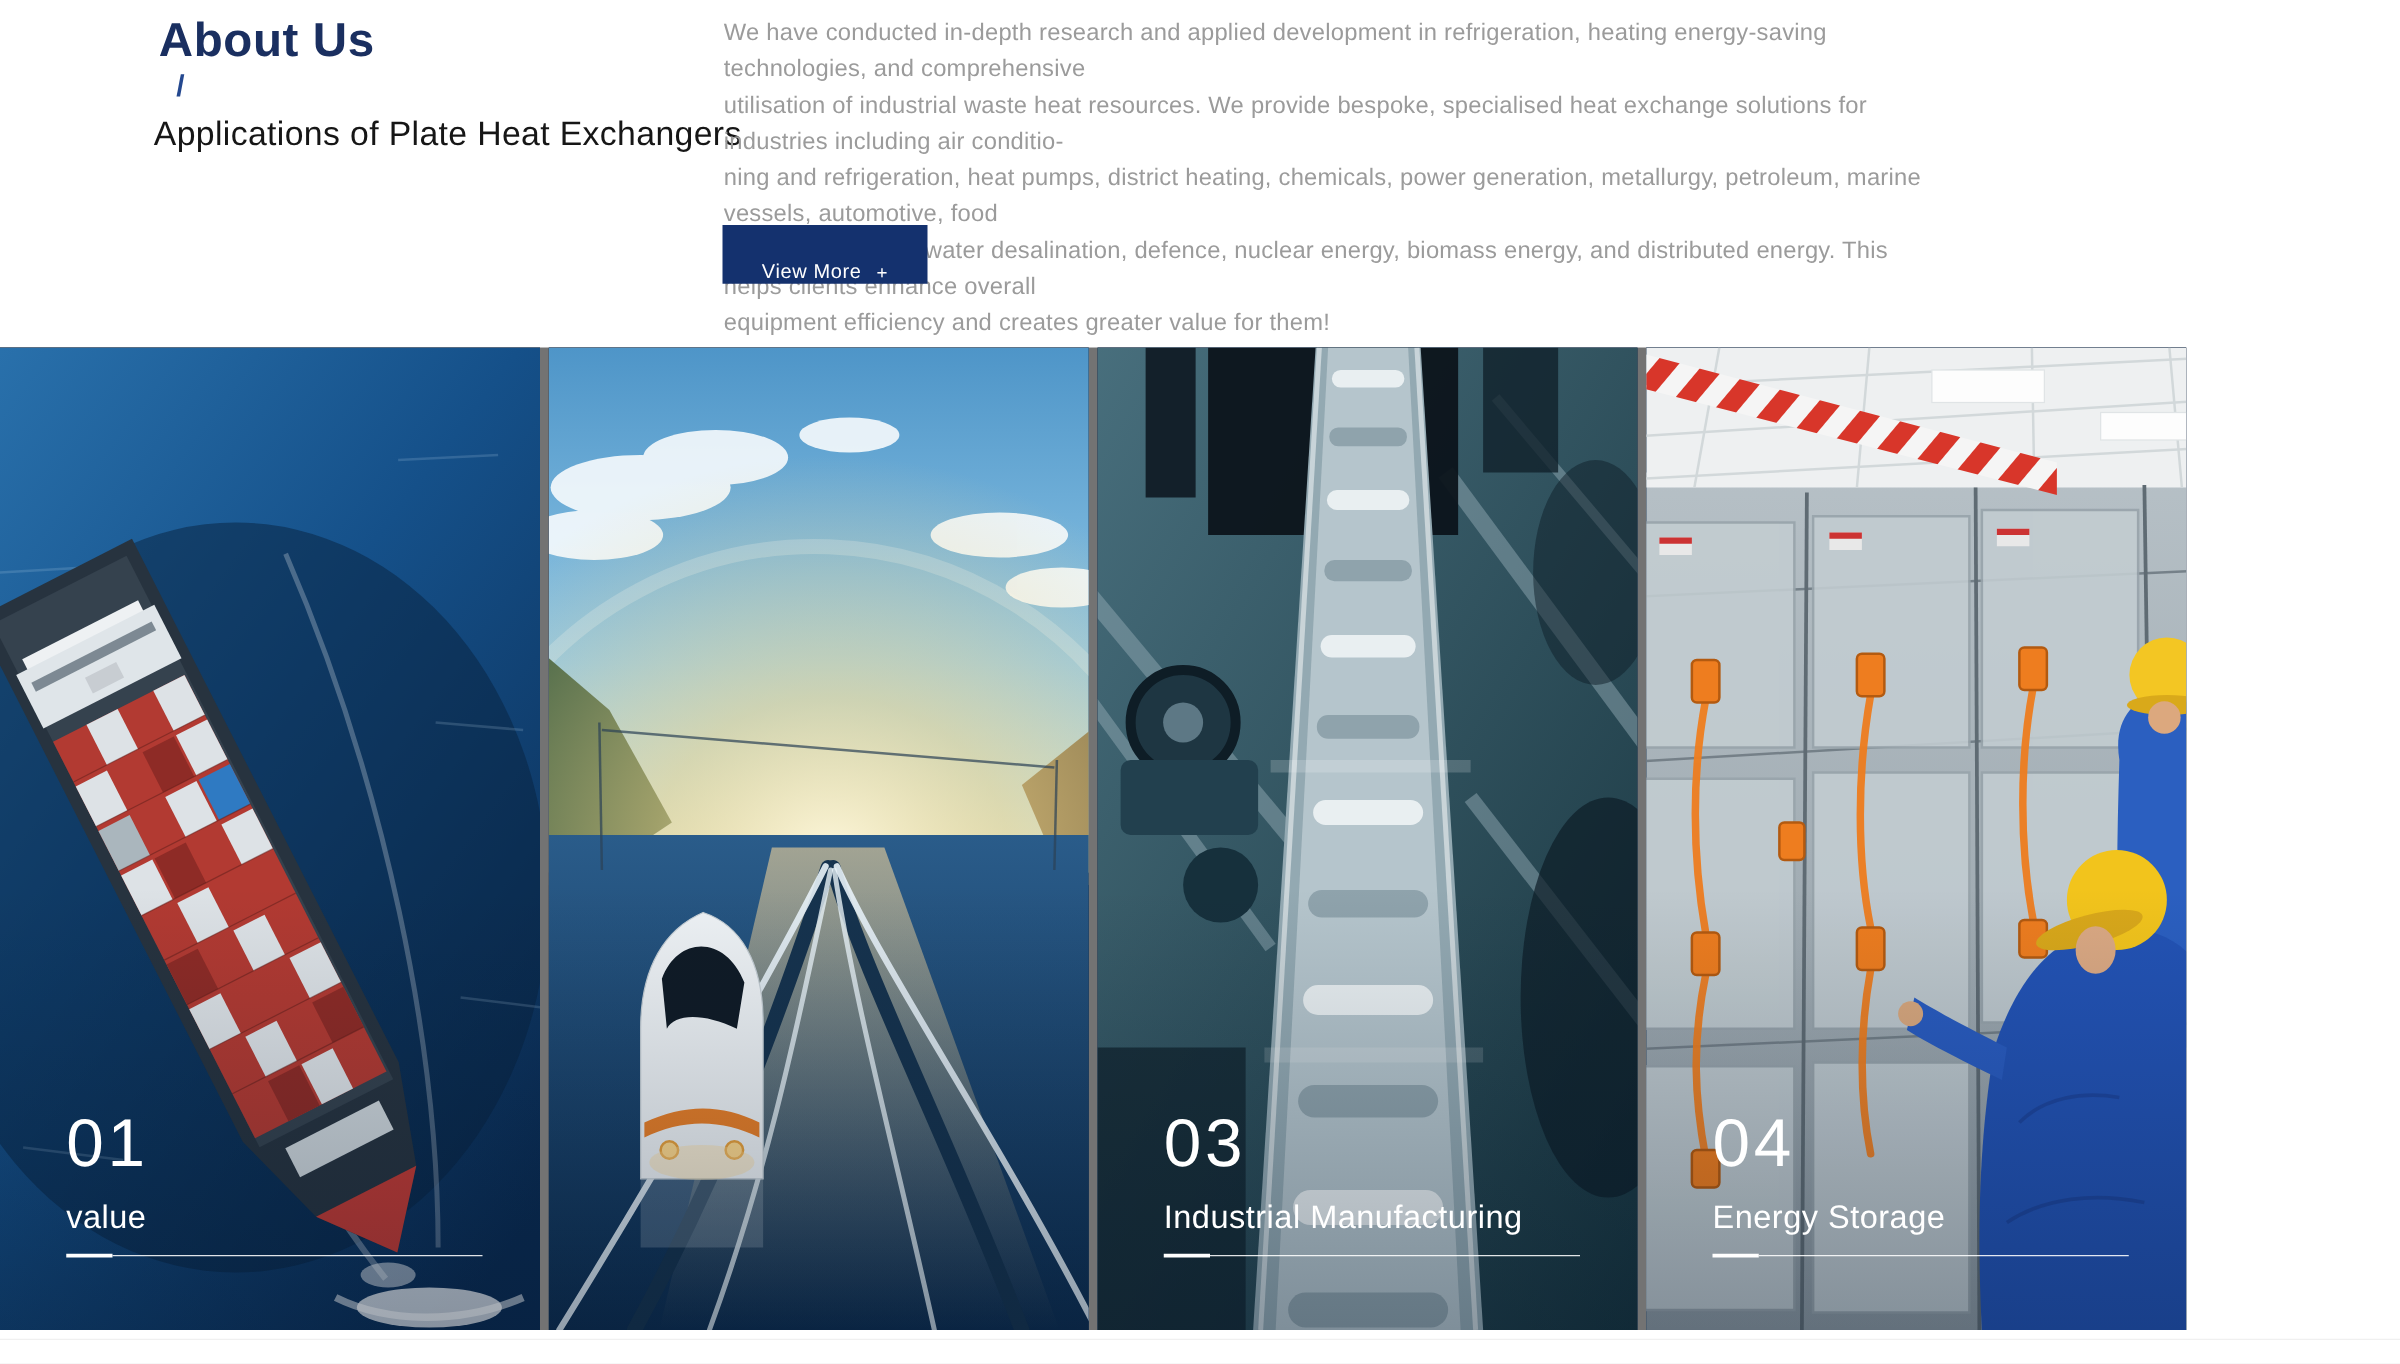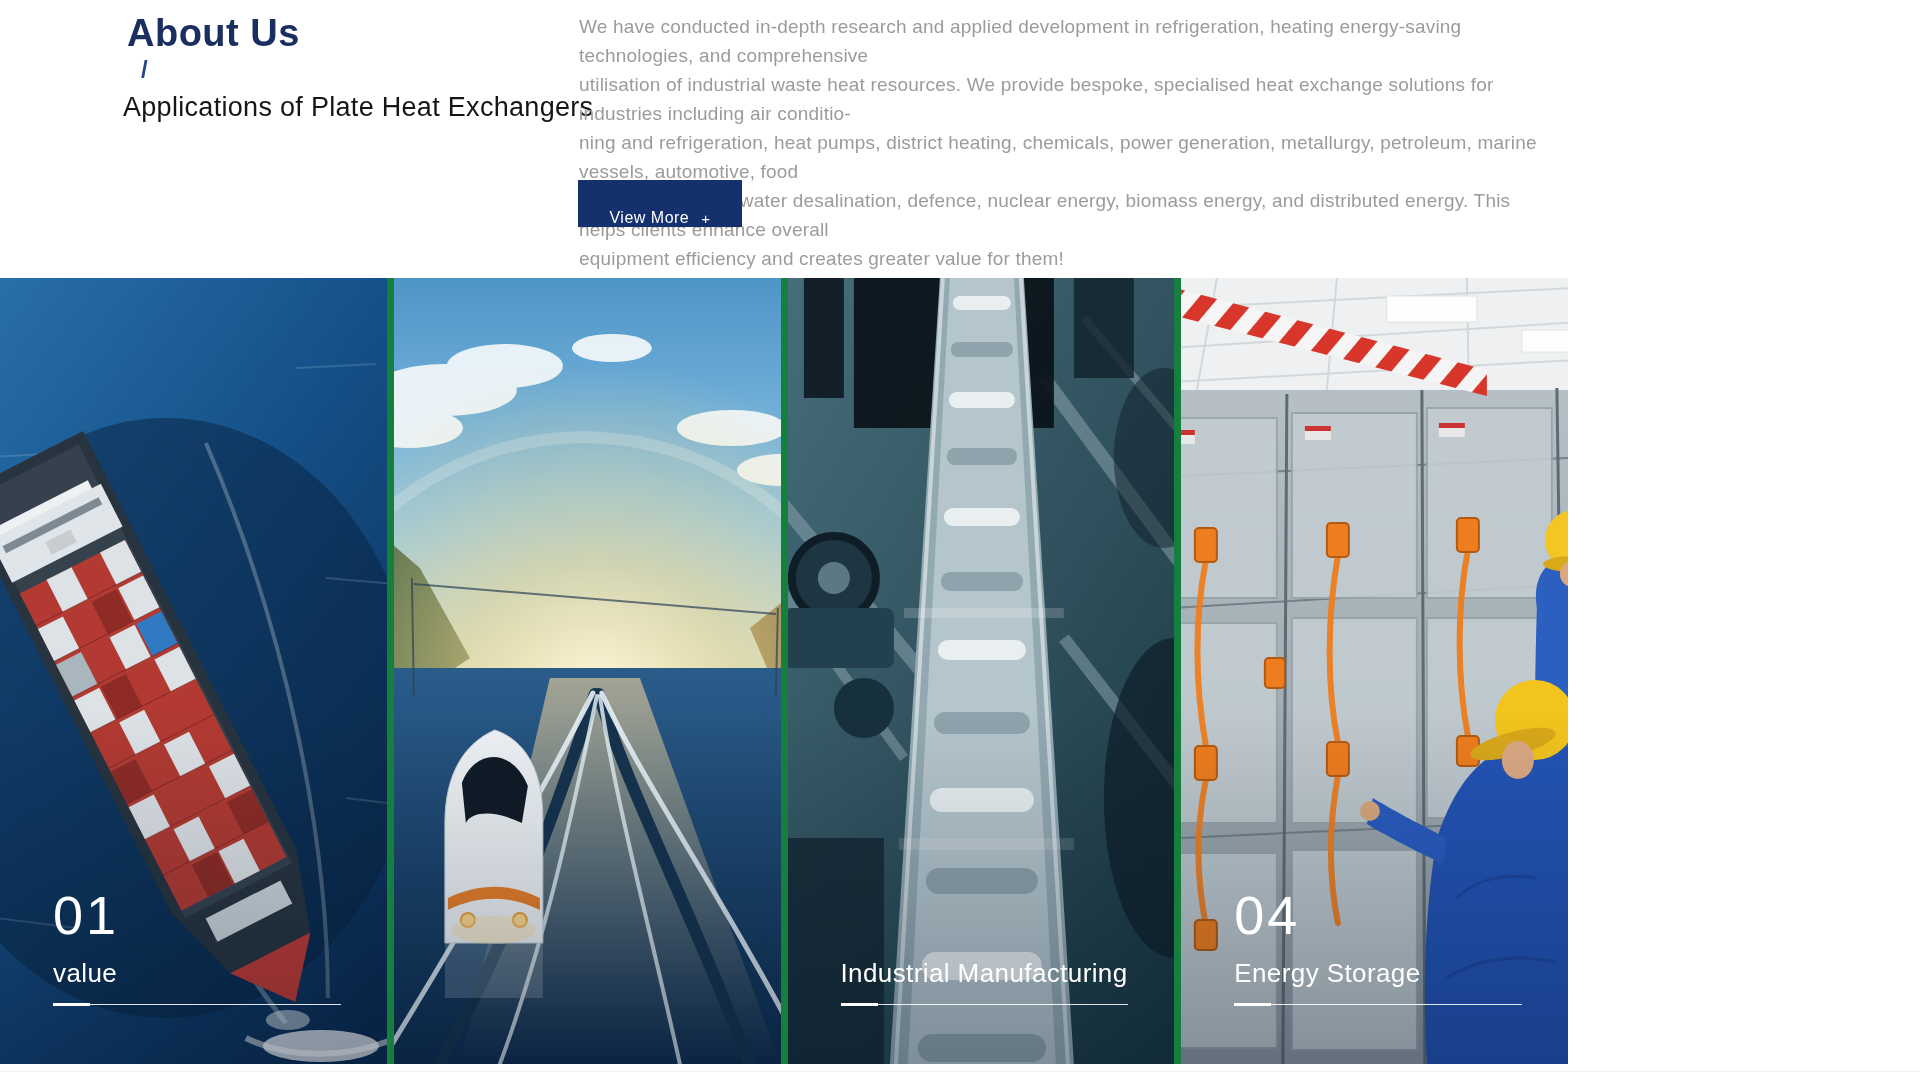--- a/index.html
+++ b/index.html
@@ -17,22 +17,22 @@
   .about-description { position: absolute; left: 579px; top: 12px; font-size: 19px; line-height: 29px;
     color: #9b9b9b; white-space: pre-line; letter-spacing: 0.2px; }
 
   .view-more-button { position: absolute; left: 578px; top: 180px; width: 164px; height: 47px;
     background: #14316e; color: #ffffff; border: none; display: flex; align-items: flex-end;
     justify-content: center; gap: 12px; font-size: 16px; letter-spacing: 0.5px; cursor: pointer;
     font-family: "Liberation Sans", sans-serif; }
   .view-more-button .plus { font-size: 15px; }
 
   
-  .cards { position: absolute; top: 278px; left: 0; width: 1568px; height: 786px;
-    display: grid; grid-template-columns: repeat(4, 1fr); gap: 7px; background: #15803d; }
+  .cards { position: absolute; top: 278px; left: 0; width: 1749px; height: 786px;
+    display: grid; grid-template-columns: repeat(4, 1fr); gap: 7px; background: #737373; }
   .card { position: relative; overflow: hidden; cursor: pointer; background: #0a2748; }
   .card svg.photo { position: absolute; inset: 0; width: 100%; height: 100%; display: block; }
   .card .shade { position: absolute; inset: 0; background: linear-gradient(180deg, rgba(2,18,38,0) 55%, rgba(2,18,38,0.30) 100%); }
 
   .card-overlay { position: absolute; left: 0; right: 0; bottom: 0; padding: 0 46px 58px 53px; color: #fff; z-index: 2; }
   .card-number { font-size: 54px; font-weight: 400; letter-spacing: 3px; line-height: 1; }
   .card-label { font-size: 26px; font-weight: 400; margin-top: 16px; letter-spacing: 0.4px; }
   .card-line { display: flex; align-items: center; height: 3px; margin-top: 14px; }
   .card-line .thick { width: 37px; height: 3px; background: #ffffff; flex: 0 0 auto; }
   .card-line .thin { flex: 1 1 auto; height: 1px; background: rgba(255,255,255,0.88); }
@@ -248,20 +248,21 @@
         <rect x="178" y="674" width="120" height="28" rx="14" fill="#e9eff1"></rect>
         <rect x="174" y="756" width="128" height="28" rx="14" fill="#8fa3ac"></rect>
       </g>
       <line x1="199" y1="0" x2="152" y2="786" stroke="#cfd9dd" stroke-width="4" opacity="0.9"></line>
       <line x1="277" y1="0" x2="324" y2="786" stroke="#cfd9dd" stroke-width="4" opacity="0.9"></line>
       <rect x="160" y="330" width="160" height="10" fill="#ffffff" opacity="0.18"></rect>
       <rect x="155" y="560" width="175" height="12" fill="#ffffff" opacity="0.15"></rect>
     </svg>
     <div class="shade"></div>
     <div class="card-overlay">
+      <div class="card-number">03</div>
       <div class="card-label">Industrial Manufacturing</div>
       <div class="card-line">
           <span class="thick"></span>
           <span class="thin"></span>
         </div>
     </div>
   </div>
 
   <div class="card">
     <svg class="photo" viewBox="0 0 475 786" preserveAspectRatio="xMidYMid slice" aria-hidden="true">

